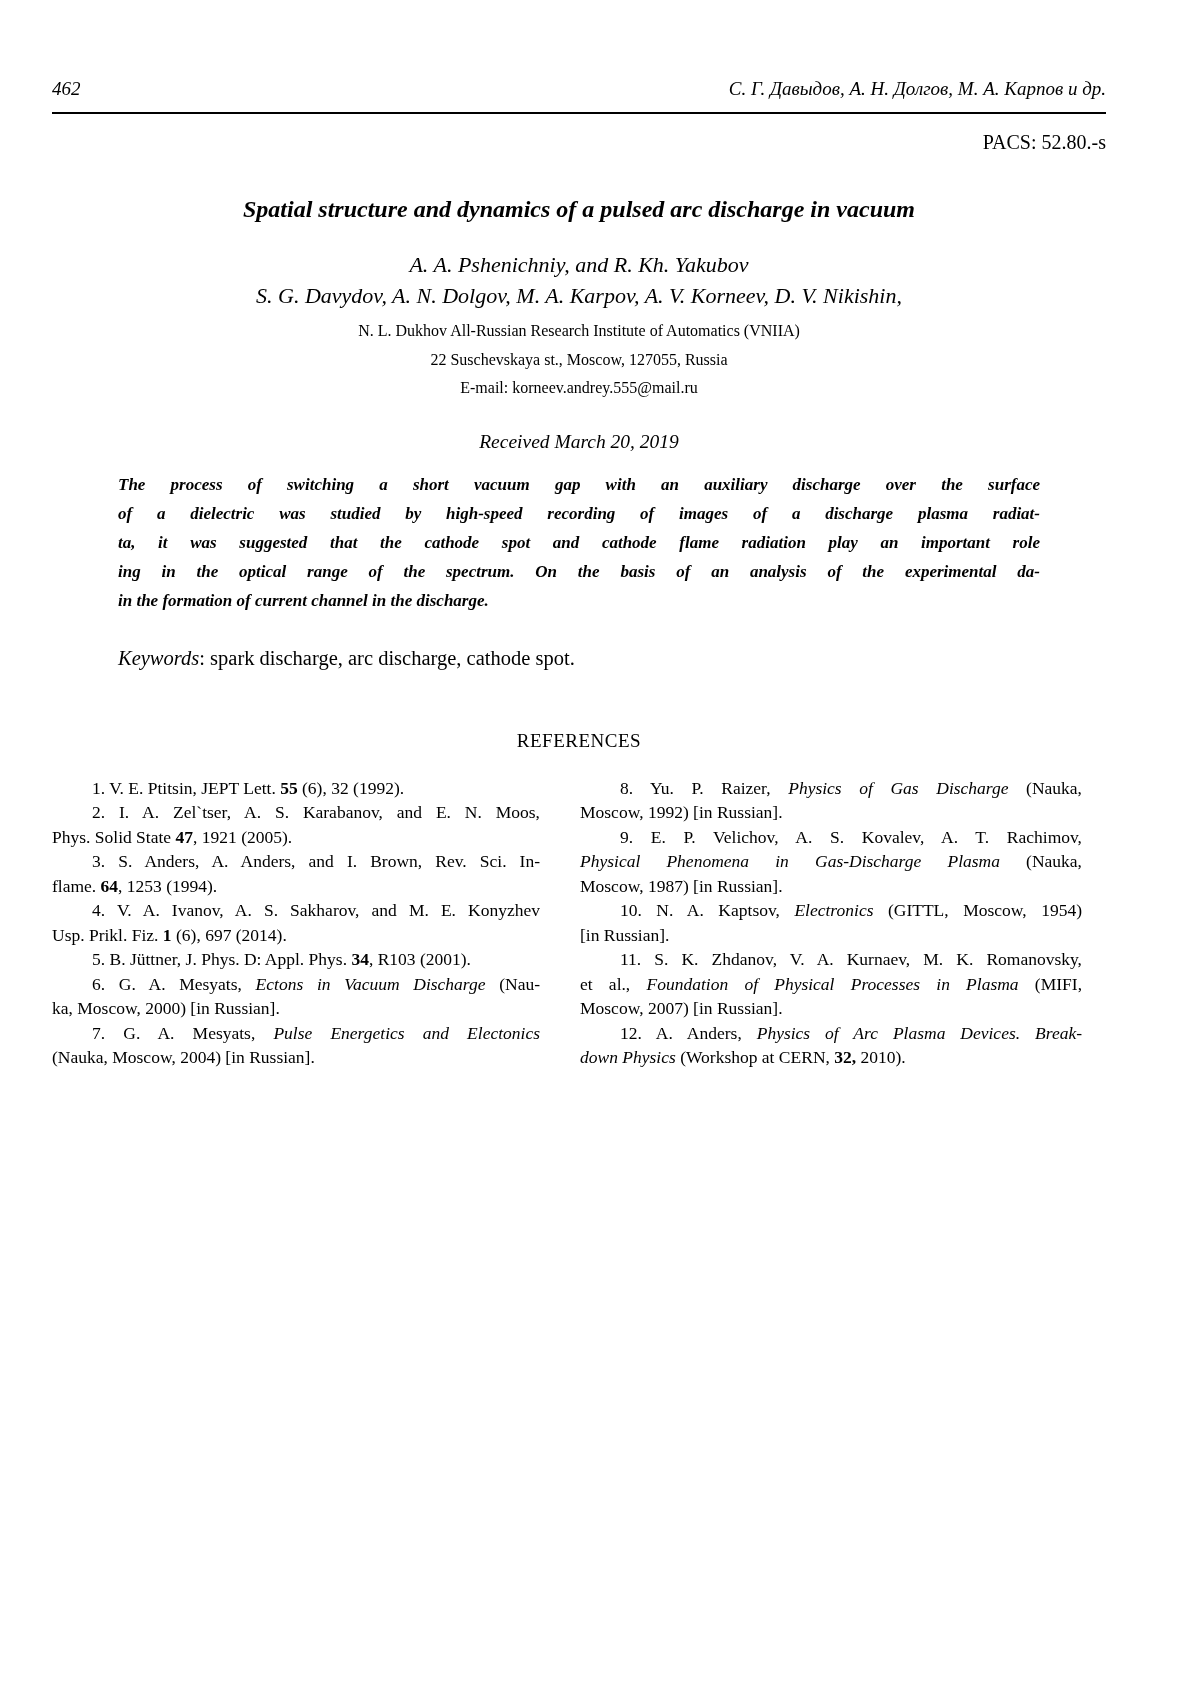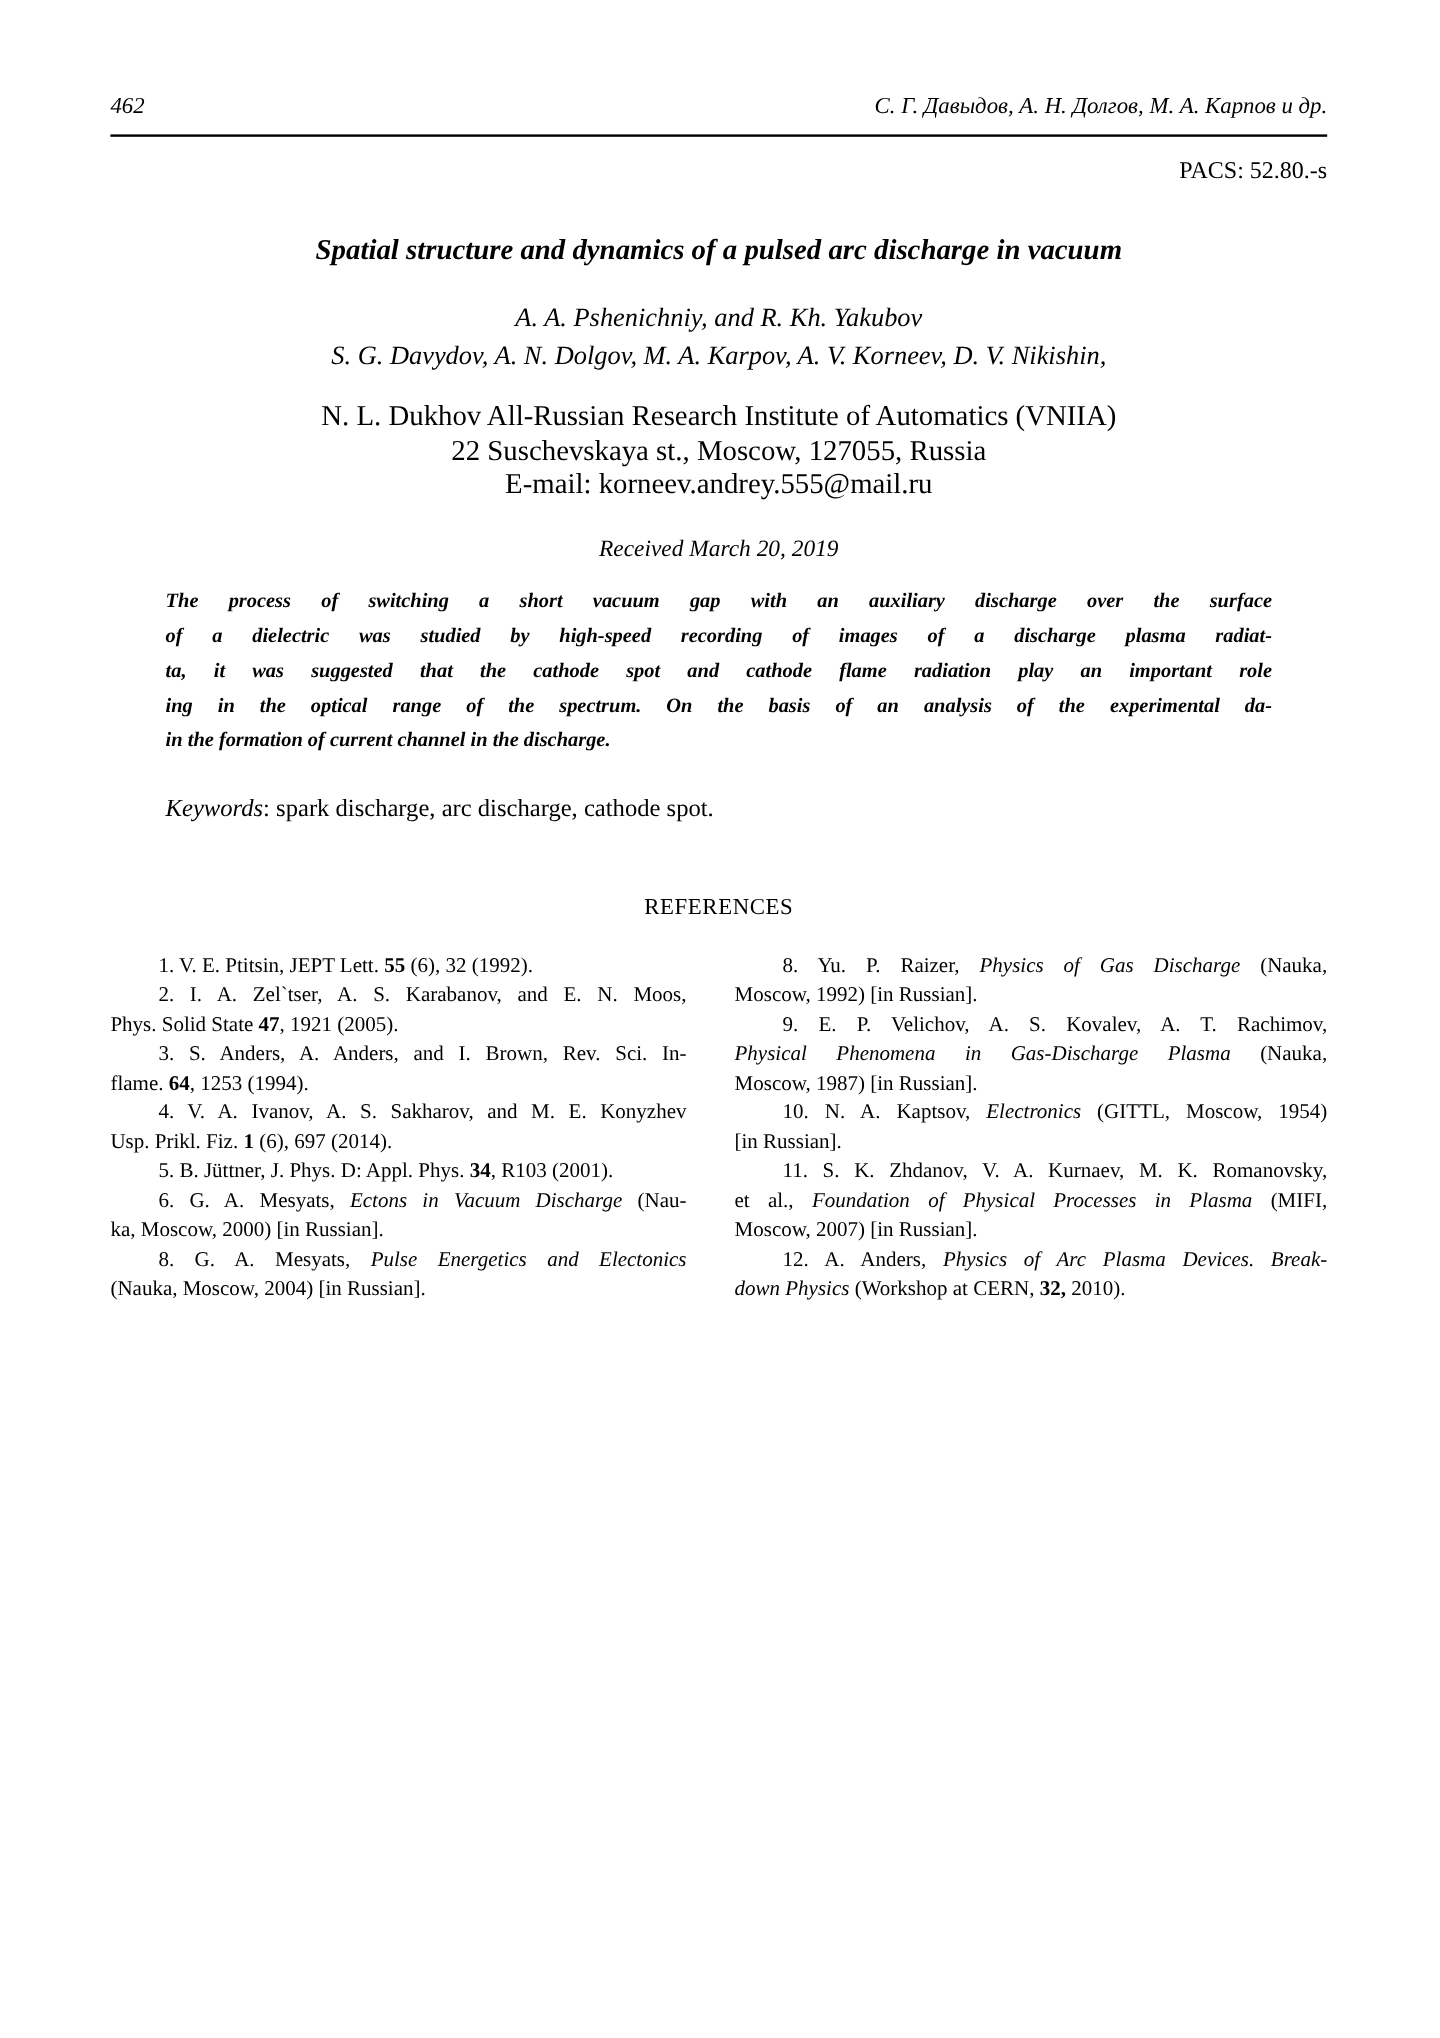--- a/index.html
+++ b/index.html
@@ -2,41 +2,41 @@
 <html><head>
 <meta charset="utf-8">
 <style>
   html,body { margin:0; padding:0; background:#ffffff; }
   body {
     width:1200px; height:1698px;
     font-family:"Liberation Serif", serif;
     color:#000;
     -webkit-font-smoothing:antialiased;
   }
-  .page { padding:78px 94px 0 92px; }
+  .page { padding:78px 94px 0 52px; }
 
   .running-head {
     display:flex; justify-content:space-between; align-items:baseline;
     font-style:italic; font-size:19px;
   }
   .header-rule { border-bottom:2.5px solid #000; margin-top:12px; }
 
   .pacs { text-align:right; font-size:20px; margin-top:17px; }
 
   .paper-title {
     text-align:center; font-weight:bold; font-size:24px; margin-top:42px;font-style:italic;
   }
 
   .authors {
     text-align:center; font-style:italic; font-size:22px;
     margin-top:26px; line-height:31px;
   }
 
   .affiliation {
-    text-align:center; font-size:24px; margin-top:22px; line-height:28.5px;
+    text-align:center; font-size:16px; margin-top:6px; line-height:28.5px;
   }
 
   .received {
     text-align:center; font-style:italic; font-size:19.5px; margin-top:28px;
   }
 
   .abstract {
     width:922px; margin:17px auto 0;
     font-weight:bold; font-style:italic;
     font-size:17px; line-height:29px;
@@ -126,21 +126,21 @@
           <div class="ref-line"><span>Usp. Prikl. Fiz. </span><span class="bd">1</span><span> (6), 697 (2014).</span></div>
         </div>
         <div>
           <div class="ref-line first"><span>5. B. Jüttner, J. Phys. D: Appl. Phys. </span><span class="bd">34</span><span>, R103 (2001).</span></div>
         </div>
         <div>
           <div class="ref-line first jl"><span>6. G. A. Mesyats, </span><span class="it">Ectons in Vacuum Discharge</span><span> (Nau-</span></div>
           <div class="ref-line"><span>ka, Moscow, 2000) [in Russian].</span></div>
         </div>
         <div>
-          <div class="ref-line first jl"><span>8. G. A. Mesyats, </span><span class="it">Pulse Energetics and Electonics</span></div>
+          <div class="ref-line first jl"><span>7. G. A. Mesyats, </span><span class="it">Pulse Energetics and Electonics</span></div>
           <div class="ref-line"><span>(Nauka, Moscow, 2004) [in Russian].</span></div>
         </div>
       </div>
     <div class="refs-col-right" id="refs-col-1">
         <div>
           <div class="ref-line first jl"><span>8. Yu. P. Raizer, </span><span class="it">Physics of Gas Discharge</span><span> (Nauka,</span></div>
           <div class="ref-line"><span>Moscow, 1992) [in Russian].</span></div>
         </div>
         <div>
           <div class="ref-line first jl"><span>9. E. P. Velichov, A. S. Kovalev, A. T. Rachimov,</span></div>

